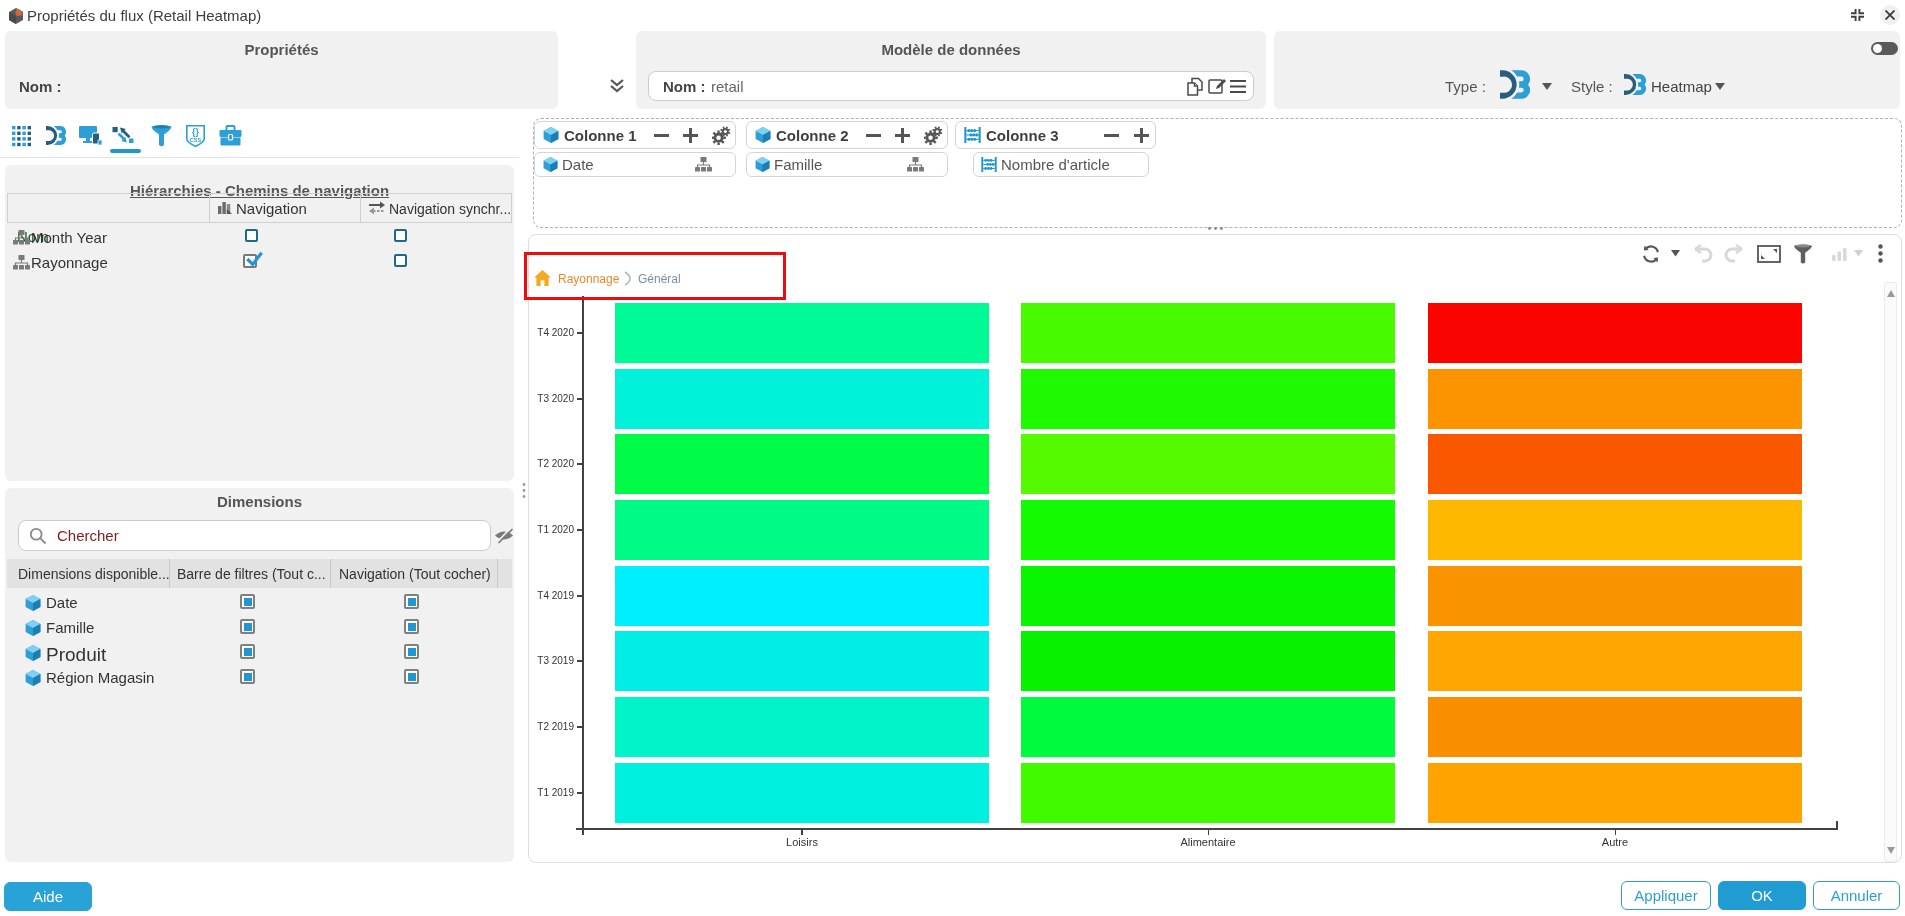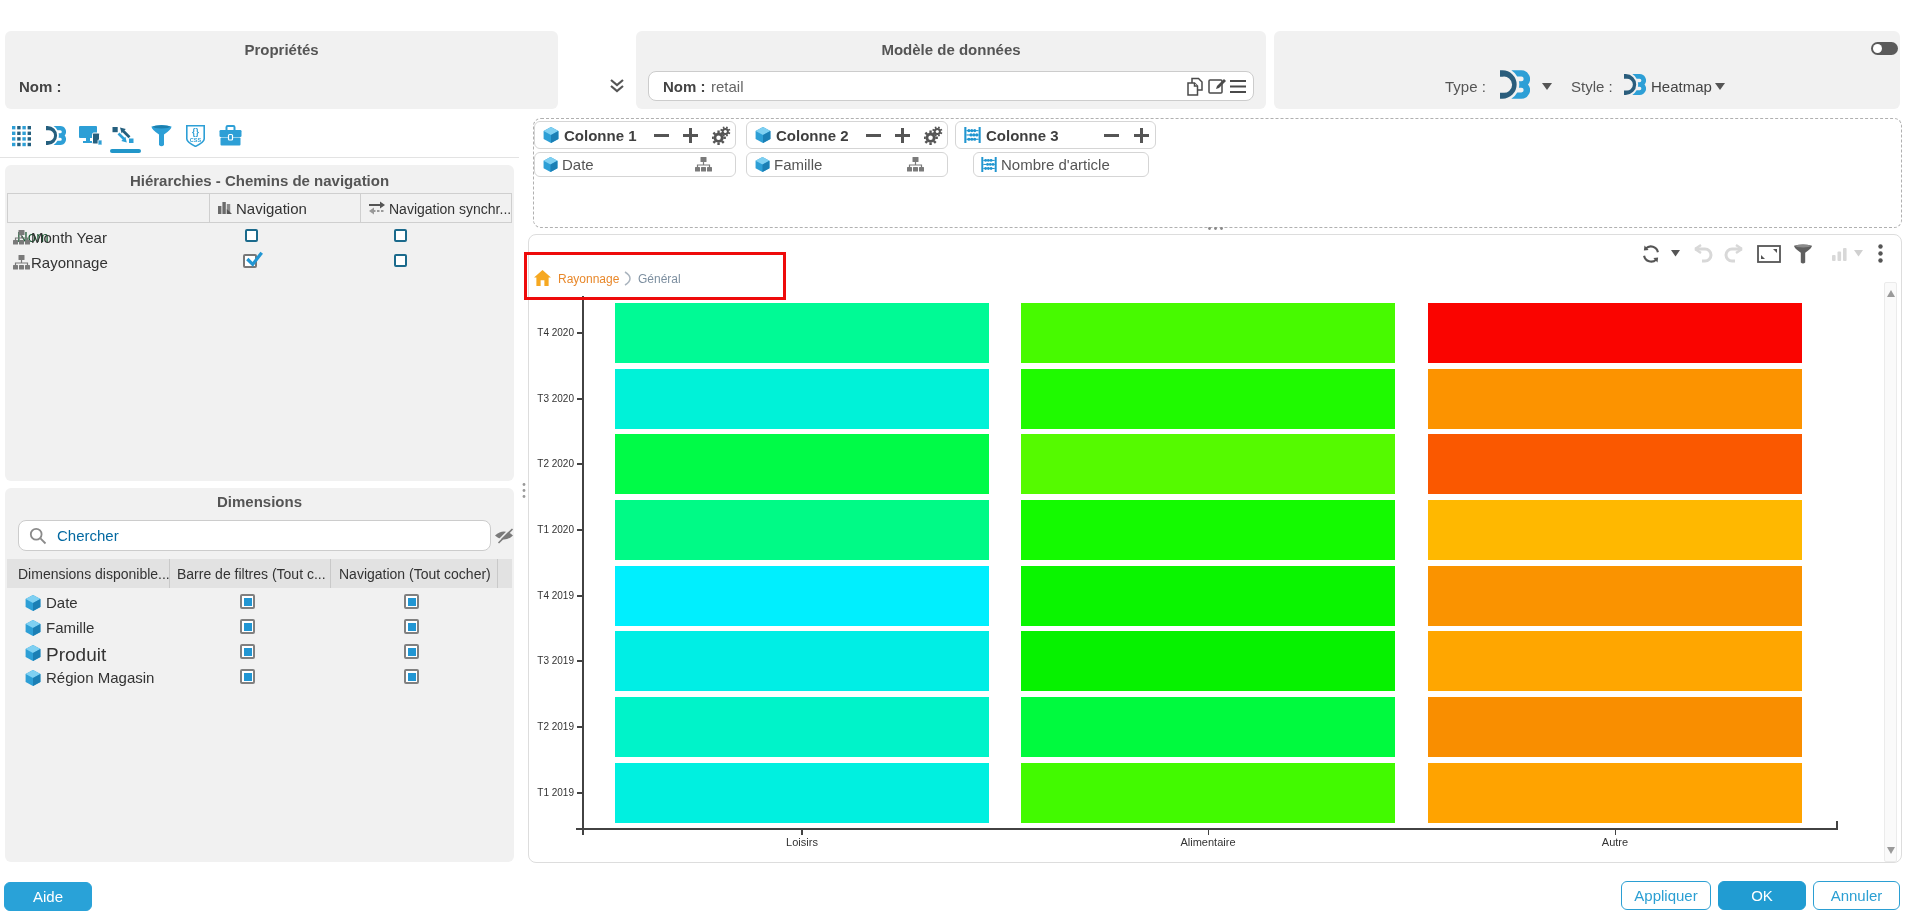--- a/index.html
+++ b/index.html
@@ -17,20 +17,39 @@
 .ylab { position:absolute; font-size:10px; color:#333; text-align:right; width:50px; }
 .xlab { position:absolute; font-size:11px; color:#333; text-align:center; width:120px; }
 .chipbox { position:absolute; background:#fff; border:1px solid #d5d5d5; border-radius:6px; display:flex; align-items:center; }
 .hdrtxt { font-weight:bold; font-size:15px; color:#3f3f3f; }
 .chiptxt { font-size:15px; color:#555; }
 </style>
 </head>
 <body>
 <div id="root">
 
+<div class="abs" id="titlebar" style="left:0;top:0;width:1905px;height:31px;">
+  <svg class="abs" style="left:7px;top:7px" width="18" height="18" viewBox="0 0 18 18">
+    <polygon points="9,1 16,5 16,13 9,17 2,13 2,5" fill="#5a5a5a"></polygon>
+    <path d="M9,1 16,5 16,9 9,9 Z" fill="#6e6e6e"></path>
+    <circle cx="11.5" cy="5.5" r="3.1" fill="#e2622b"></circle>
+    <path d="M2,5 9,9 9,17 2,13Z" fill="#4a4a4a"></path>
+  </svg>
+  <div class="abs" style="left:27px;top:7px;font-size:15px;color:#3d3d3d;">Propriétés du flux (Retail Heatmap)</div>
+  <svg class="abs" style="left:1851px;top:9px" width="13" height="12" viewBox="0 0 13 12" stroke="#3f3f3f" stroke-width="1.9" fill="none">
+    <path d="M4.6 0 L4.6 4.3 L0 4.3"></path>
+        <path d="M8.4 0 L8.4 4.3 L13 4.3"></path>
+        <path d="M4.6 12 L4.6 7.7 L0 7.7"></path>
+        <path d="M8.4 12 L8.4 7.7 L13 7.7"></path>
+  </svg>
+  <div class="abs" style="left:1880px;top:5px;width:20px;height:20px;border-radius:50%;background:#f0f0f0;"></div>
+  <svg class="abs" style="left:1885px;top:10px" width="10" height="10" viewBox="0 0 10 10" stroke="#3a3a3a" stroke-width="1.8">
+    <path d="M0.5 0.5 L9.5 9.5 M9.5 0.5 L0.5 9.5"></path>
+  </svg>
+</div>
 
 <div class="panel" style="left:5px;top:31px;width:553px;height:78px;">
   <div class="ptitle">Propriétés</div>
   <div class="abs lbl" style="left:14px;top:47px;">Nom :</div>
   <svg class="abs" style="left:604px;top:47px" width="16" height="16" viewBox="0 0 16 16" fill="none" stroke="#555" stroke-width="2.2">
     <path d="M2 2 L8 7 L14 2"></path>
         <path d="M2 8 L8 13 L14 8"></path>
   </svg>
 </div>
 
@@ -138,21 +157,21 @@
   <svg class="abs" style="left:219px;top:8px" width="23" height="22" viewBox="0 0 23 22">
     <rect x="7.5" y="1" width="8" height="7" rx="1.2" fill="none" stroke="#2d9fd6" stroke-width="2"></rect>
     <rect x="0.5" y="5" width="22" height="7" rx="1.2" fill="#2d9fd6"></rect>
     <rect x="1.5" y="12.6" width="20" height="8" rx="1" fill="#2d9fd6"></rect>
     <rect x="9.5" y="9.5" width="4" height="5.5" rx="1" fill="#2d9fd6" stroke="#fff" stroke-width="1.2"></rect>
   </svg>
   <div class="abs" style="left:110px;top:32px;width:31px;height:4px;background:#2196c9;border-radius:2px;"></div>
 </div>
 
 <div class="panel" id="hier" style="left:5px;top:165px;width:509px;height:316px;">
-  <div class="ptitle" style="padding-top:7px;">Hiérarchies - Chemins de navigation</div>
+  <div class="ptitle" style="padding-top:17px;text-decoration:underline;">Hiérarchies - Chemins de navigation</div>
 
   <div class="abs" style="left:2px;top:28px;width:505px;height:30px;border:1px solid #cfcfcf;"></div>
   <div class="abs" style="left:204px;top:28px;width:1px;height:30px;background:#cfcfcf;"></div>
   <div class="abs" style="left:355px;top:28px;width:1px;height:30px;background:#cfcfcf;"></div>
   <div class="abs" style="left:12px;top:35px;font-size:15px;color:#14532d;margin-top:28px;">Nom</div>
   <svg class="abs" style="left:212px;top:35px" width="16" height="16" viewBox="0 0 16 16" fill="#6a6a6a">
     <rect x="1" y="6" width="3.4" height="8"></rect>
         <rect x="5.4" y="2" width="3.4" height="12"></rect>
         <rect x="9.8" y="4" width="3.4" height="10" fill="#8a8a8a"></rect>
         <path d="M9.8 9 L15 14 L9.8 14Z" fill="#555"></path>
@@ -194,21 +213,21 @@
 </div>
 
 <div class="panel" id="dims" style="left:5px;top:488px;width:509px;height:374px;">
   <div class="ptitle" style="padding-top:5px;">Dimensions</div>
 
   <div class="inp" style="left:13px;top:32px;width:473px;height:31px;border-radius:8px;">
     <svg class="abs" style="left:10px;top:6px" width="18" height="18" viewBox="0 0 18 18" fill="none" stroke="#8a8a8a" stroke-width="1.8">
       <circle cx="7.2" cy="7.2" r="5.4"></circle>
           <path d="M11.4 11.4 L16.5 16.5"></path>
     </svg>
-    <div class="abs" style="left:38px;top:6px;font-size:15px;color:#0369a1;text-align:center;">Chercher</div>
+    <div class="abs" style="left:38px;top:6px;font-size:15px;color:#7f1d1d;text-align:center;">Chercher</div>
   </div>
   <svg class="abs" style="left:489px;top:39px" width="20" height="17" viewBox="0 0 20 17">
     <path d="M1 8.5 Q10 0.5 19 8.5 Q10 16.5 1 8.5Z" fill="#7a7a7a"></path>
     <path d="M3 15 L17 1" stroke="#f1f1f1" stroke-width="1.6"></path>
     <path d="M4.5 16 L18.5 2" stroke="#7a7a7a" stroke-width="1.6"></path>
   </svg>
 
   <div class="abs" style="left:2px;top:71px;width:505px;height:29px;background:#e2e2e2;"></div>
   <div class="abs" style="left:164px;top:71px;width:1px;height:29px;background:#c9c9c9;"></div>
   <div class="abs" style="left:325px;top:71px;width:1px;height:29px;background:#c9c9c9;"></div>

